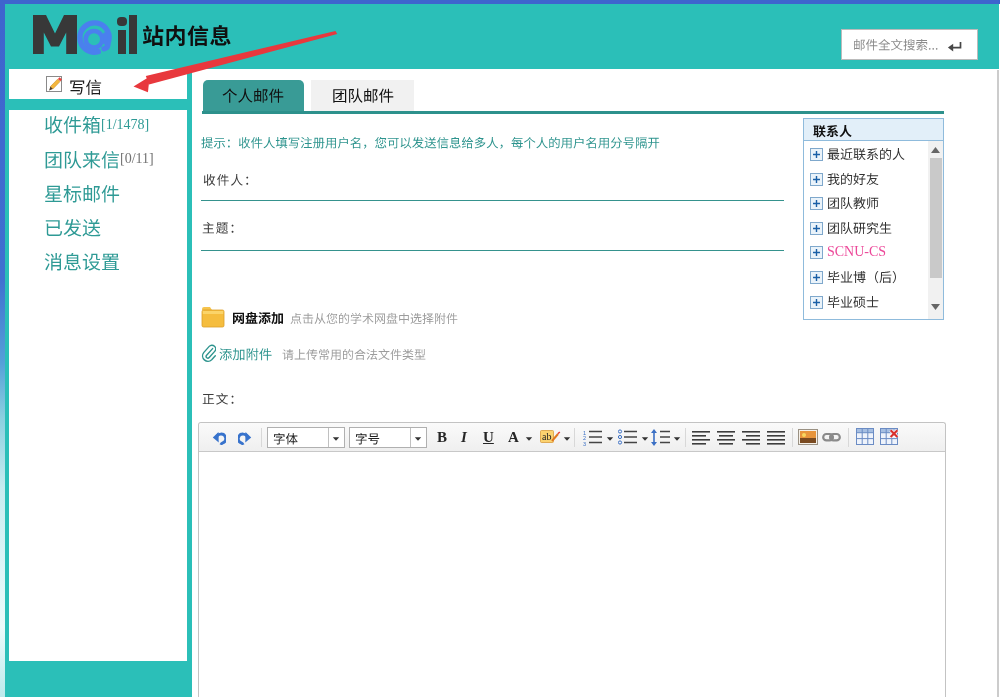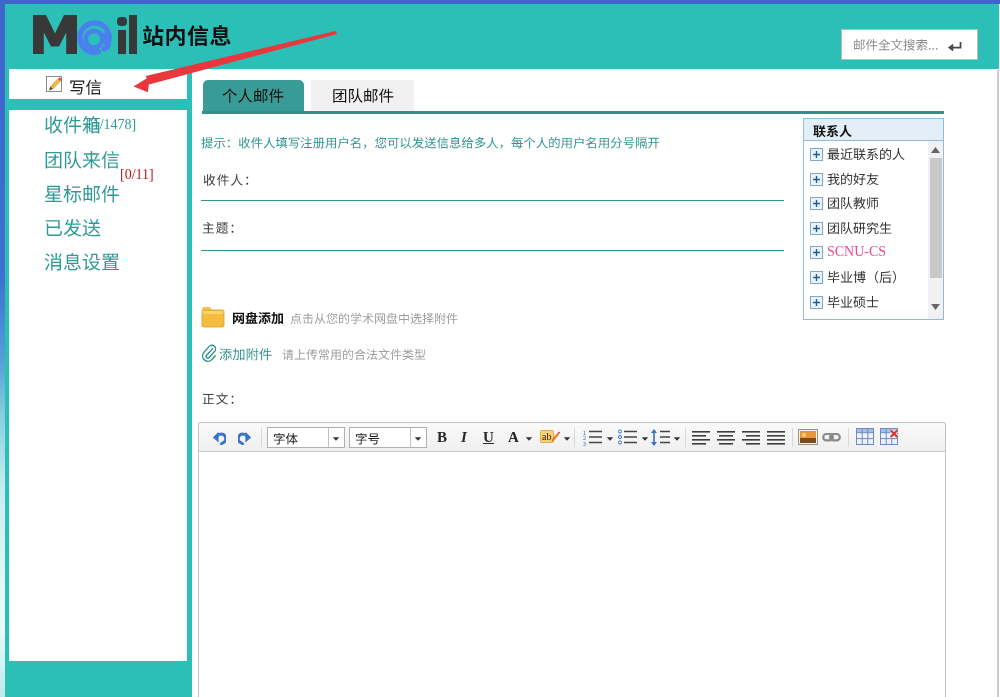--- a/index.html
+++ b/index.html
@@ -71,22 +71,22 @@
 <svg style="position:absolute;left:44.0px;top:215.7px;overflow:visible" width="57" height="27">
     <g transform="translate(0,19.0)">
       <path d="M2.8 -11.5H4.2V-1.9Q4.2 -1.3 4.4 -1Q4.6 -0.7 5.2 -0.5Q5.7 -0.4 6.7 -0.4Q7 -0.4 7.7 -0.4Q8.4 -0.4 9.3 -0.4Q10.2 -0.4 11.2 -0.4Q12.1 -0.4 12.8 -0.4Q13.6 -0.4 14 -0.4Q14.8 -0.4 15.2 -0.6Q15.7 -0.7 16 -1.1Q16.3 -1.5 16.4 -2.3Q16.5 -3 16.6 -4.1Q16.8 -4 17.1 -3.9Q17.3 -3.8 17.6 -3.7Q17.9 -3.6 18.1 -3.6Q18 -2.2 17.7 -1.4Q17.5 -0.5 17.1 0Q16.6 0.5 15.9 0.8Q15.1 1 14 1Q13.8 1 13.2 1Q12.7 1 11.9 1Q11.2 1 10.4 1Q9.6 1 8.8 1Q8.1 1 7.5 1Q7 1 6.8 1Q5.3 1 4.4 0.7Q3.5 0.5 3.1 -0.1Q2.8 -0.8 2.8 -1.9ZM3.6 -8.4H14.8V-7H3.6ZM1.8 -14.8H15.7V-6H14.2V-13.4H1.8Z M26.7 -7.7Q28 -4.6 30.7 -2.5Q33.4 -0.5 37.3 0.3Q37.2 0.5 37 0.7Q36.8 0.9 36.7 1.1Q36.5 1.4 36.4 1.6Q33.7 1 31.6 -0.2Q29.5 -1.4 28 -3.2Q26.5 -5 25.5 -7.3ZM33.5 -8.2H33.8L34.1 -8.3L35 -7.8Q34.4 -5.9 33.3 -4.3Q32.2 -2.8 30.8 -1.6Q29.4 -0.5 27.8 0.3Q26.1 1.1 24.3 1.6Q24.2 1.3 24 0.9Q23.8 0.6 23.6 0.3Q25.2 -0.1 26.8 -0.8Q28.3 -1.5 29.7 -2.5Q31 -3.6 32 -4.9Q33 -6.3 33.5 -8ZM26.3 -8.2H33.7V-6.9H25.9ZM27.6 -16 29.2 -15.8Q28.8 -13.1 28.2 -10.7Q27.6 -8.4 26.6 -6.4Q25.6 -4.4 24.1 -2.8Q22.6 -1.2 20.6 0Q20.5 -0.1 20.3 -0.4Q20.2 -0.6 20 -0.8Q19.8 -1 19.6 -1.1Q22.1 -2.6 23.7 -4.8Q25.3 -7 26.3 -9.8Q27.2 -12.7 27.6 -16ZM31.8 -15 32.9 -15.7Q33.3 -15.3 33.8 -14.8Q34.2 -14.3 34.7 -13.8Q35.1 -13.3 35.3 -13L34.2 -12.2Q34 -12.6 33.5 -13.1Q33.1 -13.5 32.7 -14.1Q32.2 -14.6 31.8 -15ZM21.7 -9.9Q21.7 -10.1 21.6 -10.4Q21.5 -10.6 21.4 -10.9Q21.4 -11.1 21.3 -11.3Q21.5 -11.3 21.6 -11.5Q21.8 -11.7 22 -12Q22.1 -12.2 22.3 -12.8Q22.6 -13.3 22.8 -14Q23.1 -14.7 23.2 -15.4L24.8 -15.1Q24.5 -14.3 24.2 -13.5Q23.9 -12.7 23.6 -12Q23.2 -11.3 22.9 -10.8V-10.8Q22.9 -10.8 22.7 -10.7Q22.6 -10.6 22.3 -10.5Q22.1 -10.4 21.9 -10.2Q21.7 -10.1 21.7 -9.9ZM21.7 -9.9V-11.1L22.7 -11.6H36.7L36.7 -10.3H23.8Q22.9 -10.3 22.4 -10.2Q21.9 -10.1 21.7 -9.9Z M44.1 -8.3H56V-7H44.1ZM44.7 -12.4H55.4V-11.1H44.7ZM49.2 -11.8H50.6V-8.9Q50.6 -8 50.4 -7Q50.2 -5.9 49.7 -4.9Q49.1 -3.9 48 -2.9Q46.9 -2 45.1 -1.1Q45 -1.3 44.9 -1.5Q44.7 -1.7 44.5 -1.9Q44.3 -2.1 44.2 -2.2Q45.9 -2.9 46.9 -3.8Q47.9 -4.6 48.4 -5.5Q48.9 -6.4 49 -7.3Q49.2 -8.2 49.2 -8.9ZM53 -16 54.4 -15.5Q54.1 -14.8 53.6 -14.1Q53.2 -13.5 52.8 -12.8Q52.4 -12.1 52.1 -11.6L50.9 -12.1Q51.3 -12.6 51.7 -13.3Q52 -14 52.4 -14.7Q52.7 -15.4 53 -16ZM45.8 -15.4 47 -15.9Q47.4 -15.2 47.9 -14.4Q48.4 -13.6 48.7 -13L47.4 -12.5Q47.2 -13 46.7 -13.9Q46.2 -14.7 45.8 -15.4ZM42.7 -9.5V-1.3H41.3V-8.2H38.9V-9.5ZM39.5 -15.1 40.6 -15.8Q41.1 -15.2 41.7 -14.6Q42.2 -14 42.7 -13.4Q43.2 -12.8 43.5 -12.4L42.3 -11.6Q42 -12.1 41.5 -12.7Q41.1 -13.3 40.5 -13.9Q40 -14.5 39.5 -15.1ZM41.9 -2.3Q42.4 -2.3 42.8 -1.9Q43.2 -1.6 44.1 -1Q45 -0.4 46.3 -0.3Q47.6 -0.1 49.3 -0.1Q50.1 -0.1 51.1 -0.1Q52.1 -0.2 53 -0.2Q54 -0.3 54.9 -0.4Q55.8 -0.4 56.5 -0.5Q56.4 -0.3 56.3 -0Q56.2 0.3 56.1 0.6Q56 0.9 56 1.1Q55.5 1.1 54.7 1.2Q53.8 1.2 52.8 1.2Q51.9 1.3 50.9 1.3Q49.9 1.3 49.2 1.3Q47.3 1.3 46.1 1.1Q44.8 0.9 43.7 0.2Q43.1 -0.2 42.7 -0.6Q42.2 -1 41.9 -1Q41.6 -1 41.2 -0.6Q40.8 -0.3 40.4 0.3Q40 0.9 39.5 1.5L38.5 0.2Q39.4 -0.9 40.3 -1.6Q41.2 -2.3 41.9 -2.3ZM49.1 -6.5 50 -7.3Q50.7 -6.7 51.4 -6.1Q52.1 -5.4 52.9 -4.7Q53.6 -4 54.2 -3.4Q54.8 -2.8 55.3 -2.3L54.2 -1.3Q53.8 -1.8 53.2 -2.4Q52.6 -3.1 51.9 -3.8Q51.2 -4.5 50.5 -5.2Q49.7 -5.9 49.1 -6.5Z" fill="#2e9a95"></path>
     </g>
   </svg>
 <svg style="position:absolute;left:44.0px;top:250.2px;overflow:visible" width="76" height="27">
     <g transform="translate(0,19.0)">
       <path d="M8.1 -7.2H16.3V-5.9H8.1ZM8.1 -3.9H16.3V-2.6H8.1ZM16.4 -15.4 17.8 -14.9Q17.3 -13.9 16.7 -13Q16.1 -12 15.6 -11.3L14.4 -11.8Q14.7 -12.3 15.1 -12.9Q15.5 -13.5 15.8 -14.2Q16.2 -14.9 16.4 -15.4ZM6.7 -14.8 7.9 -15.3Q8.3 -14.8 8.7 -14.2Q9.1 -13.5 9.4 -12.9Q9.7 -12.3 9.9 -11.8L8.6 -11.2Q8.5 -11.7 8.2 -12.3Q7.8 -12.9 7.5 -13.6Q7.1 -14.2 6.7 -14.8ZM7.2 -10.5H16.3V-9.2H8.6V1.5H7.2ZM15.6 -10.5H17V-0.3Q17 0.3 16.9 0.7Q16.7 1 16.3 1.2Q15.8 1.3 15.1 1.4Q14.4 1.4 13.3 1.4Q13.3 1.1 13.1 0.7Q13 0.3 12.8 0.1Q13.7 0.1 14.3 0.1Q15 0.1 15.2 0.1Q15.6 0.1 15.6 -0.3ZM11.5 -16H12.9V-9.7H11.5ZM1.6 -14.8 2.5 -15.8Q3.1 -15.5 3.7 -15.1Q4.3 -14.7 4.9 -14.3Q5.4 -13.9 5.8 -13.6L4.9 -12.5Q4.6 -12.8 4 -13.2Q3.5 -13.6 2.8 -14.1Q2.2 -14.5 1.6 -14.8ZM0.7 -9.7 1.5 -10.7Q2.1 -10.4 2.8 -10.1Q3.4 -9.7 4 -9.3Q4.6 -8.9 4.9 -8.5L4.1 -7.4Q3.7 -7.8 3.2 -8.2Q2.6 -8.6 2 -9Q1.3 -9.4 0.7 -9.7ZM1.3 0.4Q1.8 -0.3 2.3 -1.4Q2.9 -2.4 3.5 -3.5Q4.1 -4.7 4.5 -5.8L5.6 -4.9Q5.2 -3.9 4.7 -2.8Q4.1 -1.7 3.6 -0.6Q3.1 0.4 2.5 1.3Z M24.1 -10.4V-8.9H32.9V-10.4ZM24.1 -7.8V-6.3H32.9V-7.8ZM24.1 -13.1V-11.5H32.9V-13.1ZM22.7 -14.2H34.3V-5.1H22.7ZM27.8 -16.1 29.5 -15.9Q29.2 -15.3 28.9 -14.7Q28.6 -14.1 28.3 -13.7L27 -13.9Q27.2 -14.4 27.5 -15.1Q27.7 -15.7 27.8 -16.1ZM24 -3.8H25.4V-0.8Q25.4 -0.4 25.7 -0.2Q25.9 -0.1 26.8 -0.1Q27 -0.1 27.4 -0.1Q27.8 -0.1 28.4 -0.1Q28.9 -0.1 29.4 -0.1Q29.9 -0.1 30.4 -0.1Q30.8 -0.1 31 -0.1Q31.6 -0.1 31.8 -0.3Q32.1 -0.4 32.2 -0.9Q32.3 -1.4 32.3 -2.3Q32.5 -2.2 32.7 -2.1Q32.9 -2 33.2 -1.9Q33.5 -1.9 33.6 -1.8Q33.6 -0.6 33.3 0Q33.1 0.7 32.6 0.9Q32.1 1.2 31.1 1.2Q31 1.2 30.6 1.2Q30.1 1.2 29.5 1.2Q29 1.2 28.4 1.2Q27.8 1.2 27.3 1.2Q26.9 1.2 26.8 1.2Q25.7 1.2 25.1 1Q24.5 0.9 24.2 0.4Q24 0 24 -0.7ZM27 -4.6 28 -5.2Q28.5 -4.8 29.1 -4.2Q29.6 -3.7 30 -3.2Q30.4 -2.7 30.7 -2.3L29.5 -1.5Q29.3 -2 28.9 -2.5Q28.4 -3 27.9 -3.6Q27.5 -4.1 27 -4.6ZM33.5 -3.6 34.8 -4.2Q35.2 -3.6 35.6 -2.9Q36.1 -2.2 36.4 -1.6Q36.8 -0.9 37 -0.4L35.6 0.2Q35.5 -0.3 35.1 -1Q34.8 -1.7 34.4 -2.4Q33.9 -3.1 33.5 -3.6ZM21.8 -3.9 23 -3.3Q22.8 -2.8 22.5 -2Q22.2 -1.3 21.9 -0.6Q21.5 0.1 21.2 0.6L19.9 0Q20.2 -0.5 20.6 -1.2Q21 -1.9 21.3 -2.6Q21.6 -3.3 21.8 -3.9Z M40.3 -14.7 41.2 -15.6Q41.8 -15.2 42.3 -14.7Q42.9 -14.2 43.4 -13.7Q43.9 -13.2 44.2 -12.8L43.2 -11.8Q42.9 -12.2 42.4 -12.7Q41.9 -13.2 41.4 -13.7Q40.8 -14.3 40.3 -14.7ZM41.3 1.1 41.1 -0.2 41.4 -0.7 45 -3.3Q45.1 -3 45.2 -2.7Q45.4 -2.3 45.5 -2.1Q44.3 -1.2 43.5 -0.6Q42.7 -0 42.3 0.3Q41.8 0.6 41.6 0.8Q41.4 1 41.3 1.1ZM38.8 -10H42.2V-8.6H38.8ZM47.7 -15.3H52.7V-13.9H47.7ZM45.3 -7.6H54.2V-6.2H45.3ZM53.7 -7.6H54L54.2 -7.6L55.1 -7.2Q54.5 -5.4 53.5 -3.9Q52.5 -2.5 51.2 -1.4Q49.9 -0.4 48.4 0.4Q46.8 1.1 45.2 1.5Q45.1 1.3 44.9 0.9Q44.7 0.5 44.5 0.3Q46 -0.1 47.5 -0.7Q48.9 -1.4 50.1 -2.3Q51.4 -3.2 52.3 -4.5Q53.2 -5.8 53.7 -7.3ZM47.2 -6.6Q48 -4.8 49.3 -3.4Q50.6 -2.1 52.3 -1.1Q54.1 -0.2 56.3 0.3Q56.1 0.5 56 0.7Q55.8 0.9 55.7 1.1Q55.5 1.4 55.4 1.6Q52.1 0.8 49.7 -1.2Q47.3 -3.2 46 -6.1ZM47.3 -15.3H48.7V-13.1Q48.7 -12.3 48.4 -11.3Q48.1 -10.4 47.4 -9.5Q46.7 -8.6 45.3 -8Q45.2 -8.1 45.1 -8.3Q44.9 -8.5 44.7 -8.7Q44.5 -8.9 44.4 -9Q45.7 -9.6 46.3 -10.3Q46.9 -11 47.1 -11.7Q47.3 -12.5 47.3 -13.2ZM52 -15.3H53.4V-10.9Q53.4 -10.4 53.4 -10.3Q53.5 -10.1 53.7 -10.1Q53.8 -10.1 54.1 -10.1Q54.4 -10.1 54.7 -10.1Q54.9 -10.1 55 -10.1Q55.3 -10.1 55.5 -10.2Q55.8 -10.2 55.9 -10.2Q56 -10 56 -9.6Q56 -9.3 56.1 -9Q55.9 -8.9 55.6 -8.9Q55.3 -8.9 55.1 -8.9Q54.9 -8.9 54.6 -8.9Q54.3 -8.9 54 -8.9Q53.8 -8.9 53.6 -8.9Q53 -8.9 52.6 -9.1Q52.3 -9.3 52.2 -9.7Q52 -10.2 52 -10.9ZM41.3 1.1Q41.3 1 41.1 0.7Q41 0.5 40.8 0.3Q40.7 0.1 40.5 -0.1Q40.7 -0.2 41 -0.4Q41.2 -0.7 41.3 -1Q41.5 -1.4 41.5 -1.8V-10H42.9V-0.6Q42.9 -0.6 42.6 -0.4Q42.4 -0.2 42.1 0.1Q41.8 0.3 41.6 0.6Q41.3 0.9 41.3 1.1Z M69.4 -14.2V-12.5H72.6V-14.2ZM64.9 -14.2V-12.5H68.1V-14.2ZM60.6 -14.2V-12.5H63.6V-14.2ZM59.2 -15.2H74V-11.5H59.2ZM58.3 -10.4H74.5V-9.2H58.3ZM65.7 -11.8 67.1 -11.7Q67 -10.7 66.7 -9.6Q66.5 -8.5 66.3 -7.7H65Q65.1 -8.2 65.2 -9Q65.4 -9.7 65.5 -10.4Q65.6 -11.2 65.7 -11.8ZM58.1 -0.1H75V0.9H58.1ZM61.3 -6.1H71.6V-5.2H61.3ZM61.4 -4.1H71.6V-3.3H61.4ZM61.4 -2.1H71.7V-1.3H61.4ZM60.6 -8.1H72.4V0.5H70.9V-7.1H62V0.5H60.6Z" fill="#2e9a95"></path>
     </g>
   </svg>
-<div style="position:absolute;left:88px;top:116.5px;font:14px 'Liberation Serif',serif;color:#2e9a95">[1/1478]</div>
-<div style="position:absolute;left:120px;top:167px;font:14px 'Liberation Serif',serif;color:#b91c1c">[0/11]</div>
+<div style="position:absolute;left:101px;top:116.5px;font:14px 'Liberation Serif',serif;color:#2e9a95">[1/1478]</div>
+<div style="position:absolute;left:120px;top:151.0px;font:14px 'Liberation Serif',serif;color:#737373">[0/11]</div>
 <svg style="position:absolute;left:130px;top:25px" width="212" height="72" viewBox="0 0 212 72">
     <polygon fill="#e8383d" points="205.5,6 207.2,9 19,59.5 15.8,51"></polygon>
     <polygon fill="#e8383d" points="3.5,61.5 19.8,51.5 17.9,67.3"></polygon>
   </svg>
 <div style="position:absolute;left:202px;top:111px;width:742px;height:3px;background:#2d918c"></div>
 <div style="position:absolute;left:202.5px;top:80px;width:101px;height:31px;background:#399b96;border-radius:5px 5px 0 0"></div>
 <div style="position:absolute;left:311px;top:80px;width:103px;height:31px;background:#f1f1f1"></div>
 <svg style="position:absolute;left:222.0px;top:85.5px;overflow:visible" width="62" height="22">
     <g transform="translate(0,15.5)">
       <path d="M7.8 -13 8.9 -12.6Q8 -11.1 6.9 -9.9Q5.7 -8.6 4.3 -7.6Q2.9 -6.6 1.4 -5.8Q1.3 -6.1 1 -6.4Q0.8 -6.7 0.5 -6.9Q2 -7.5 3.4 -8.5Q4.8 -9.4 5.9 -10.6Q7.1 -11.7 7.8 -13ZM8.2 -12.2Q9.2 -10.9 10.3 -9.9Q11.4 -9 12.6 -8.2Q13.8 -7.5 15 -6.9Q14.8 -6.7 14.5 -6.4Q14.3 -6.1 14.2 -5.8Q12.9 -6.5 11.7 -7.3Q10.6 -8.1 9.4 -9.2Q8.3 -10.2 7.2 -11.7ZM7.1 -8.4H8.3V1.2H7.1Z M22.6 -13H23.9Q23.9 -12.3 23.8 -11.2Q23.7 -10.2 23.6 -8.9Q23.4 -7.6 22.9 -6.2Q22.5 -4.8 21.8 -3.4Q21 -2.1 19.9 -0.9Q18.8 0.3 17.1 1.2Q17 1 16.7 0.7Q16.4 0.4 16.2 0.3Q17.8 -0.6 18.9 -1.7Q20 -2.8 20.7 -4.1Q21.4 -5.4 21.8 -6.7Q22.2 -8 22.3 -9.2Q22.5 -10.4 22.5 -11.4Q22.6 -12.4 22.6 -13ZM23.7 -11.1Q23.8 -10.8 23.9 -10Q24 -9.3 24.2 -8.3Q24.5 -7.2 24.9 -6Q25.4 -4.9 26.1 -3.7Q26.8 -2.5 27.9 -1.5Q29 -0.5 30.5 0.1Q30.2 0.3 30 0.6Q29.7 0.9 29.6 1.1Q28.1 0.4 27 -0.7Q25.9 -1.7 25.1 -3Q24.4 -4.2 23.9 -5.5Q23.4 -6.7 23.2 -7.9Q22.9 -9 22.8 -9.8Q22.7 -10.6 22.6 -10.9Z M32.3 -10.6H39.2V0H38.1V-9.6H33.3V0.2H32.3ZM32.8 -6.4H38.5V-5.3H32.8ZM32.8 -1.8H38.5V-0.8H32.8ZM35.2 -13H36.3V-10.1H36.3V-1.1H35.2V-10.1H35.2ZM40.7 -12.2H44.8V-11.1H41.7V1.2H40.7ZM44.5 -12.2H44.7L44.9 -12.2L45.7 -11.7Q45.3 -10.6 44.8 -9.4Q44.3 -8.2 43.8 -7.1Q44.8 -6 45.2 -5.1Q45.5 -4.1 45.5 -3.3Q45.5 -2.7 45.3 -2.1Q45.2 -1.6 44.8 -1.3Q44.6 -1.2 44.3 -1.1Q44.1 -1 43.8 -1Q43.5 -1 43.2 -1Q42.8 -1 42.4 -1Q42.4 -1.2 42.3 -1.5Q42.3 -1.8 42.1 -2.1Q42.5 -2 42.8 -2Q43.1 -2 43.4 -2Q43.5 -2.1 43.7 -2.1Q43.9 -2.1 44 -2.2Q44.3 -2.4 44.3 -2.7Q44.4 -3 44.4 -3.4Q44.4 -4.2 44 -5Q43.7 -5.9 42.6 -6.9Q42.9 -7.5 43.1 -8.2Q43.4 -8.9 43.7 -9.5Q43.9 -10.2 44.1 -10.8Q44.3 -11.4 44.5 -11.8Z M55.9 -12.8H57V1.2H55.9ZM53.2 -12.2 54.3 -12Q54.1 -10.9 53.8 -9.9Q53.5 -8.9 53.1 -8Q52.7 -7.1 52.3 -6.3Q52.2 -6.4 52 -6.5Q51.8 -6.6 51.6 -6.8Q51.4 -6.9 51.3 -6.9Q51.7 -7.6 52.1 -8.4Q52.5 -9.3 52.7 -10.3Q53 -11.2 53.2 -12.2ZM53.3 -9.8H60.6V-8.7H53.1ZM51.4 -5.3H61.3V-4.1H51.4ZM50.7 -13 51.8 -12.6Q51.3 -11.3 50.6 -10Q50 -8.8 49.2 -7.6Q48.5 -6.5 47.7 -5.6Q47.6 -5.8 47.5 -6Q47.4 -6.2 47.2 -6.4Q47.1 -6.6 47 -6.8Q47.7 -7.5 48.4 -8.5Q49.1 -9.5 49.7 -10.7Q50.2 -11.8 50.7 -13ZM49.1 -9 50.2 -10.1 50.2 -10.1V1.2H49.1Z" fill="#111111"></path>

